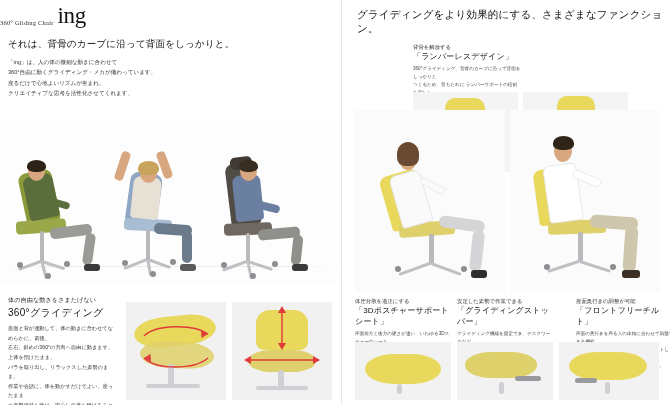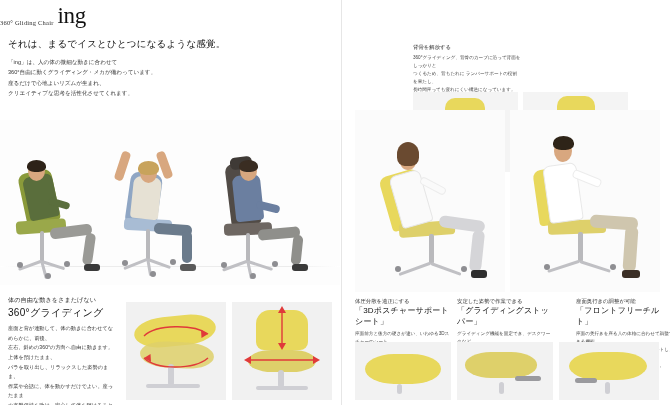--- a/index.html
+++ b/index.html
@@ -122,21 +122,21 @@
 
   <div class="left-col">
 
     <div class="logo-block">
       <div class="logo-row">
         <span class="logo-small">360° Gliding Chair</span>
         <span class="logo-big">ing</span>
       </div>
     </div>
 
-    <div class="lead-jp">それは、まるでイスとひとつになるような感覚。</div>
+    <div class="lead-jp">それは、背骨のカーブに沿って背面をしっかりと。</div>
 
     <div class="body-jp">
       <div>「ing」は、人の体の微細な動きに合わせて</div>
       <div>360°自由に動くグライディング・メカが備わっています。</div>
       <div>座るだけで心地よいリズムが生まれ、</div>
       <div>クリエイティブな思考を活性化させてくれます。</div>
     </div>
 
     <div class="people-strip">
       <div class="floor-line"></div>
@@ -244,23 +244,25 @@
         <path class="arrow-red-f" d="M12 58 l 7 -4 l 0 8 z"></path>
         <path class="arrow-red-f" d="M88 58 l -7 -4 l 0 8 z"></path>
       </svg>
     </div>
   </div>
 
   <div class="divider-v" style="left:341px;"></div>
 
   <div class="right-col">
 
+    <div class="r-head">グライディングをより効果的にする、さまざまなファンクション。</div>
 
     <div class="feat-top-1">
       <div class="feat-label-sm">背骨を解放する</div>
+      <div class="feat-label-lg">「ランバーレスデザイン」</div>
       <div class="feat-body" style="margin-top:3px;">
         <div>360°グライディング、背骨のカーブに沿って背面をしっかりと</div>
         <div>つくるため、背もたれに ランバーサポートの役割を果たし、</div>
         <div>長時間座っても疲れにくい構造になっています。</div>
       </div>
     </div>
 
 
     <div class="photo-top-1">
       <div style="position:absolute;inset:0;background:#f4f4f4;"></div>

